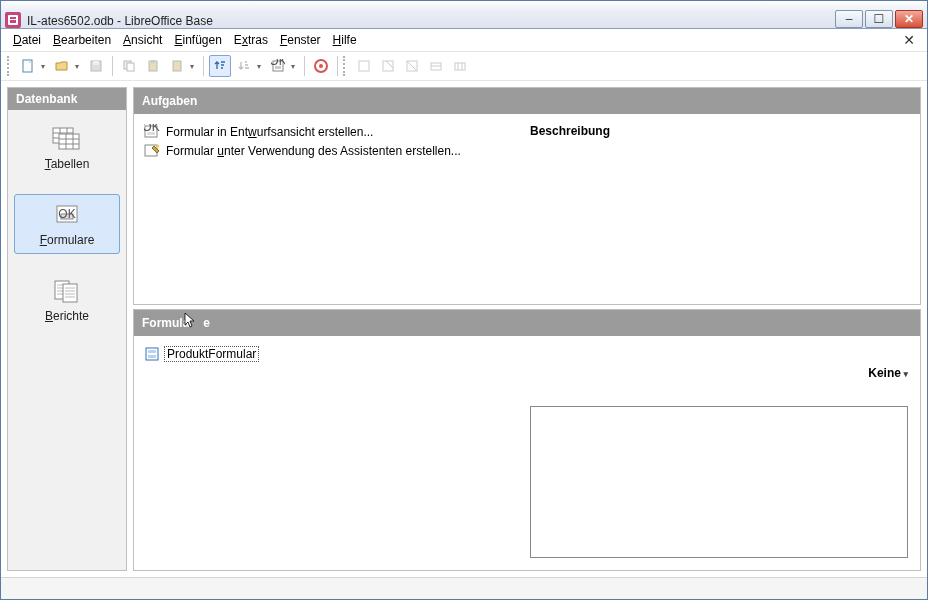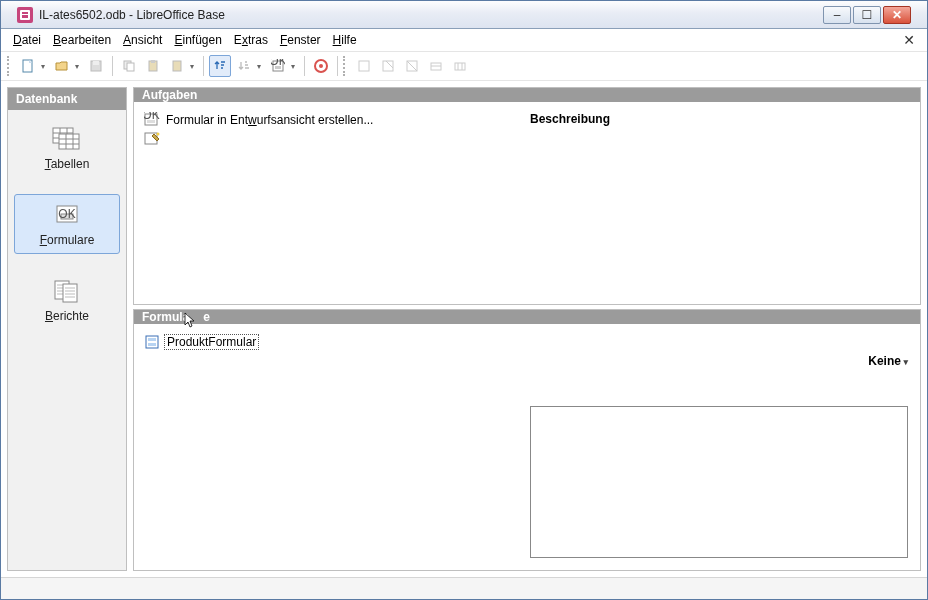--- a/index.html
+++ b/index.html
@@ -1,19 +1,19 @@
 <!DOCTYPE html>
 <html><head>
 <meta charset="utf-8">
 <style>
   * { box-sizing: border-box; margin: 0; padding: 0; font-family: "Segoe UI", Tahoma, sans-serif; font-size: 12px; }
   body { width: 928px; height: 600px; background: #fff; overflow: hidden; border: 1px solid #5a7aa3; }
   
   
-  .titlebar { height: 28px; background: linear-gradient(#fdfdfe,#e8ecf5 45%,#dde4f0); border-bottom:1px solid #8a9fb8; display:flex; align-items:center; padding:0 16px; }
+  .titlebar { height: 28px; background: linear-gradient(#fdfdfe,#e8ecf5 45%,#dde4f0); border-bottom:1px solid #8a9fb8; display:flex; align-items:flex-end; padding:0 4px; }
   .titlebar-icon { width:16px; height:16px; background:#c6457c; border-radius:2px; display:flex; align-items:center; justify-content:center; }
   .titlebar-icon svg{width:12px;height:12px;}
   .titlebar-text { margin-left:6px; color:#222; flex:1; }
   .win-btns { display:flex; gap:2px; }
   .win-btn { width:28px; height:18px; border:1px solid #7f94af; border-radius:2px; background:linear-gradient(#f7f9fc,#d8e2ef); display:flex; align-items:center; justify-content:center; font-size:10px; color:#333; }
   .win-btn.close { background:linear-gradient(#f3a79a,#d9523b); color:#fff; border-color:#a53424; font-weight:bold; }
 
   
   .menubar { height:22px; background:#fff; display:flex; align-items:center; padding:8px 6px; }
   .menu-item { padding:2px 6px; color:#000; cursor:default; }
@@ -39,21 +39,21 @@
   .sidebar-items { padding:8px 6px; display:flex; flex-direction:column; gap:16px; }
   .sb-item { display:flex; flex-direction:column; align-items:center; gap:4px; padding:6px 4px; border:1px solid transparent; border-radius:3px; }
   .sb-item.selected { background:#d9e8fb; border-color:#7da6d9; }
   .sb-icon { width:32px; height:28px; display:flex; align-items:center; justify-content:center; }
   .sb-label { color:#222; }
   .sb-label u{text-decoration:underline;}
 
   
   .content { flex:1; margin:6px 6px 6px 6px; display:flex; flex-direction:column; gap:4px; }
   .pane { border:1px solid #bfbfbf; background:#fff; display:flex; flex-direction:column; }
-  .pane-header { height:14px; background:#9b9b9b; color:#fff; font-weight:bold; display:flex; align-items:center; padding-left:8px; position:relative; }
+  .pane-header { height:26px; background:#9b9b9b; color:#fff; font-weight:bold; display:flex; align-items:center; padding-left:8px; position:relative; }
   .pane1 { flex: 0 0 45%; }
   .pane2 { flex:1; }
   .pane-body { flex:1; padding:10px; position:relative; }
   .tasks { display:flex; }
   .task-list { flex:1; display:flex; flex-direction:column; gap:3px; }
   .task-item { display:flex; align-items:center; gap:6px; }
   .task-icon { width:16px; height:16px; display:flex; align-items:center; justify-content:center; }
   .task-label u{text-decoration:underline;}
   .desc-col { width:380px; }
   .desc-title { font-weight:bold; }
@@ -261,20 +261,21 @@
             <div class="task-label">Formular in Ent<u>w</u>urfsansicht erstellen...</div>
           </div>
           <div class="task-item">
             <div class="task-icon">
                 <svg width="16" height="16" viewBox="0 0 16 16">
                   <rect x="1" y="2" width="12" height="11" fill="#fff" stroke="#888"></rect>
                   <path d="M10 3 L15 8 L13 10 L8 5 Z" fill="#c8a84a" stroke="#8a6a20"></path>
                   <circle cx="14" cy="3" r="1.5" fill="#f6d34a"></circle>
                 </svg>
               </div>
+            <div class="task-label">Formular <u>u</u>nter Verwendung des Assistenten erstellen...</div>
           </div>
         </div>
         <div class="desc-col">
           <div class="desc-title">Beschreibung</div>
         </div>
       </div>
     </div>
 
     <div class="pane pane2">
       <div class="pane-header">

